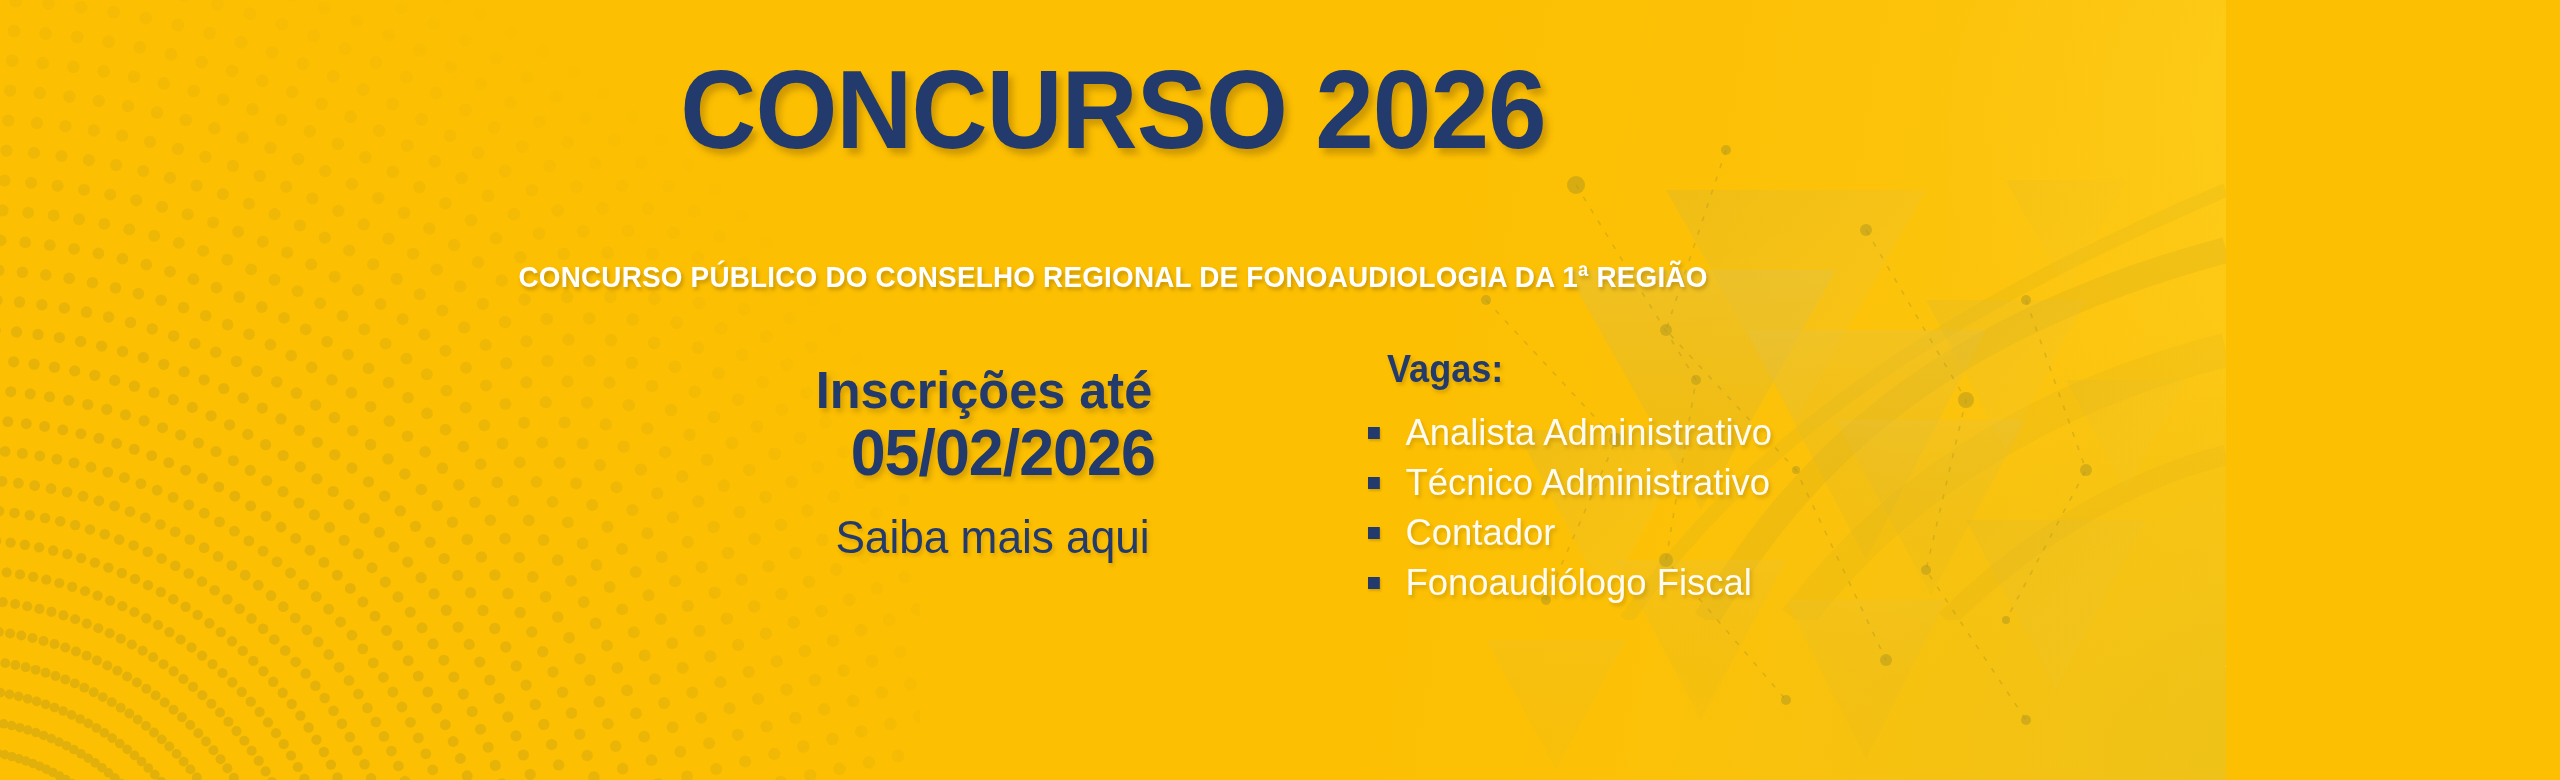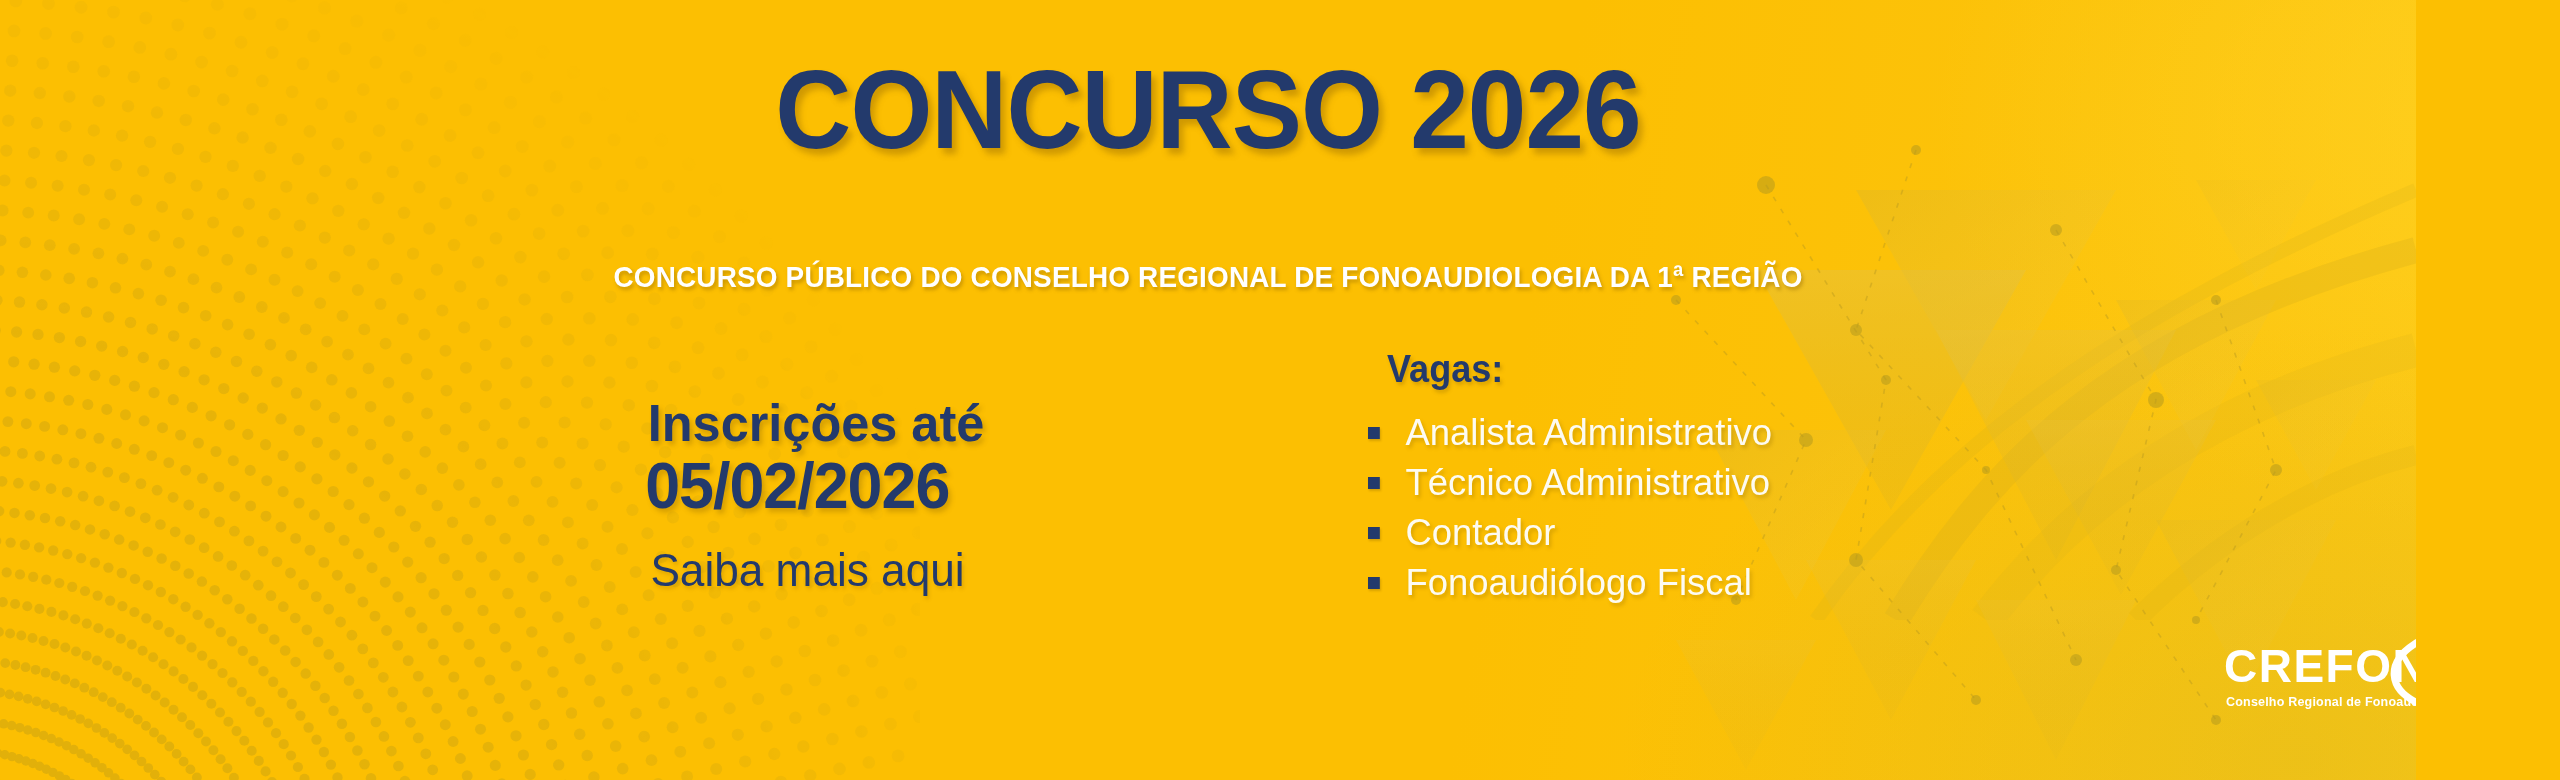--- a/index.html
+++ b/index.html
@@ -2,21 +2,21 @@
 <html><head>
 <meta charset="utf-8">
 <style>
   html,body{margin:0;padding:0;}
   body{
     width:2560px;height:780px;overflow:hidden;
     font-family:"Liberation Sans", sans-serif;
     background:#fcbf02;
   }
   .banner{
-    position:relative;width:2416px;height:780px;overflow:hidden;
+    position:relative;width:2226px;height:780px;overflow:hidden;
     background:#3b82f6;
   }
 
   
   .bg-base{
     position:absolute;inset:0;
     background:
       radial-gradient(ellipse 1100px 700px at 2300px 760px, rgba(200,180,40,.30) 0%, rgba(200,180,40,0) 62%),
       radial-gradient(ellipse 900px 600px at 2560px 120px, rgba(255,214,40,.55) 0%, rgba(255,214,40,0) 70%),
       linear-gradient(100deg,#fcbf02 0%,#fcbf02 62%,#fcc209 78%,#fdc713 100%);
@@ -65,22 +65,22 @@
     line-height:1;
     letter-spacing:.2px;
     color:#ffffff;
     transform:scaleX(.93);
     text-shadow:2px 3px 4px rgba(130,90,0,.40);
     white-space:nowrap;
   }
 
   
   .col-left{
-    position:absolute;left:640px;top:396px;width:520px;
-    text-align:left;color:#233a6c;
+    position:absolute;left:640px;top:363px;width:520px;
+    text-align:right;color:#233a6c;
   }
   .insc{
     font-weight:700;font-size:52px;line-height:1.06;
     transform:scaleX(.97);
     text-shadow:3px 4px 5px rgba(130,90,0,.30);
     white-space:nowrap;
   }
   .date{
     font-weight:700;font-size:64px;line-height:1.12;
     letter-spacing:-1px;

